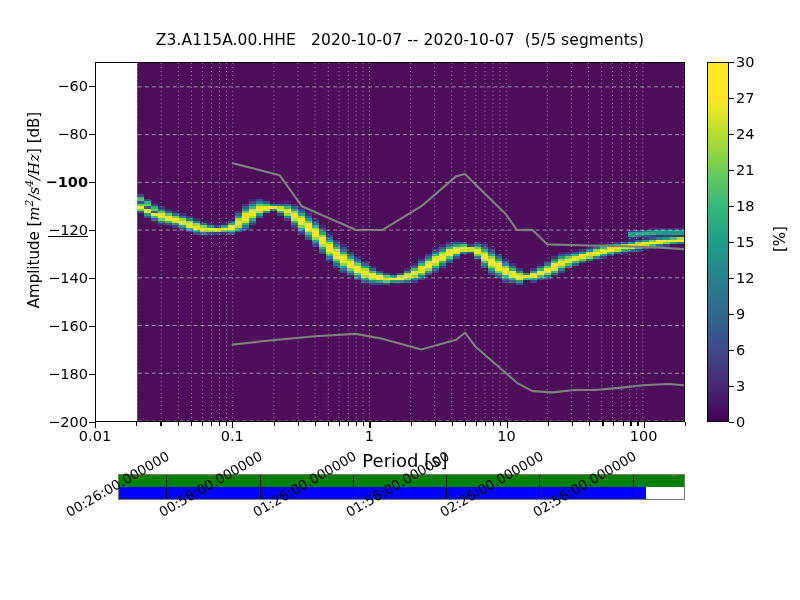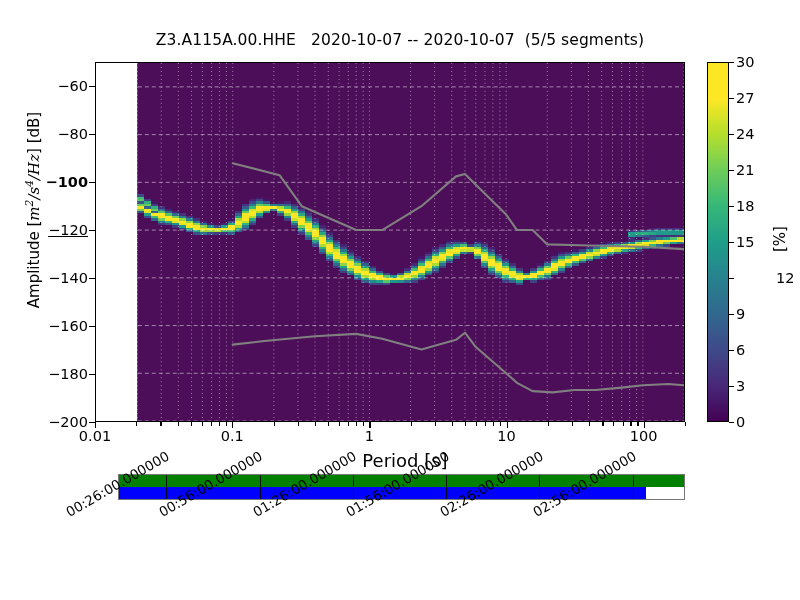--- a/index.html
+++ b/index.html
@@ -977,21 +977,21 @@
 <div class="cbtick-label" style="top: 91px;">27</div>
 <div class="cbtick-mark" style="top: 98px;"></div>
 <div class="cbtick-label" style="top: 127px;">24</div>
 <div class="cbtick-mark" style="top: 134px;"></div>
 <div class="cbtick-label" style="top: 163px;">21</div>
 <div class="cbtick-mark" style="top: 170px;"></div>
 <div class="cbtick-label" style="top: 199px;">18</div>
 <div class="cbtick-mark" style="top: 206px;"></div>
 <div class="cbtick-label" style="top: 235px;">15</div>
 <div class="cbtick-mark" style="top: 242px;"></div>
-<div class="cbtick-label" style="top: 271px; margin-left: 40px;">12</div>
+<div class="cbtick-label" style="top: 271px;">12</div>
 <div class="cbtick-mark" style="top: 278px;"></div>
 <div class="cbtick-label" style="top: 307px;">9</div>
 <div class="cbtick-mark" style="top: 314px;"></div>
 <div class="cbtick-label" style="top: 343px;">6</div>
 <div class="cbtick-mark" style="top: 350px;"></div>
 <div class="cbtick-label" style="top: 379px;">3</div>
 <div class="cbtick-mark" style="top: 386px;"></div>
 <div class="cbtick-label" style="top: 415px;">0</div>
 <div class="cbtick-mark" style="top: 422px;"></div>
 <div class="tl-xtick-label" style="left: 62.628px;">00:26:00.000000</div>

